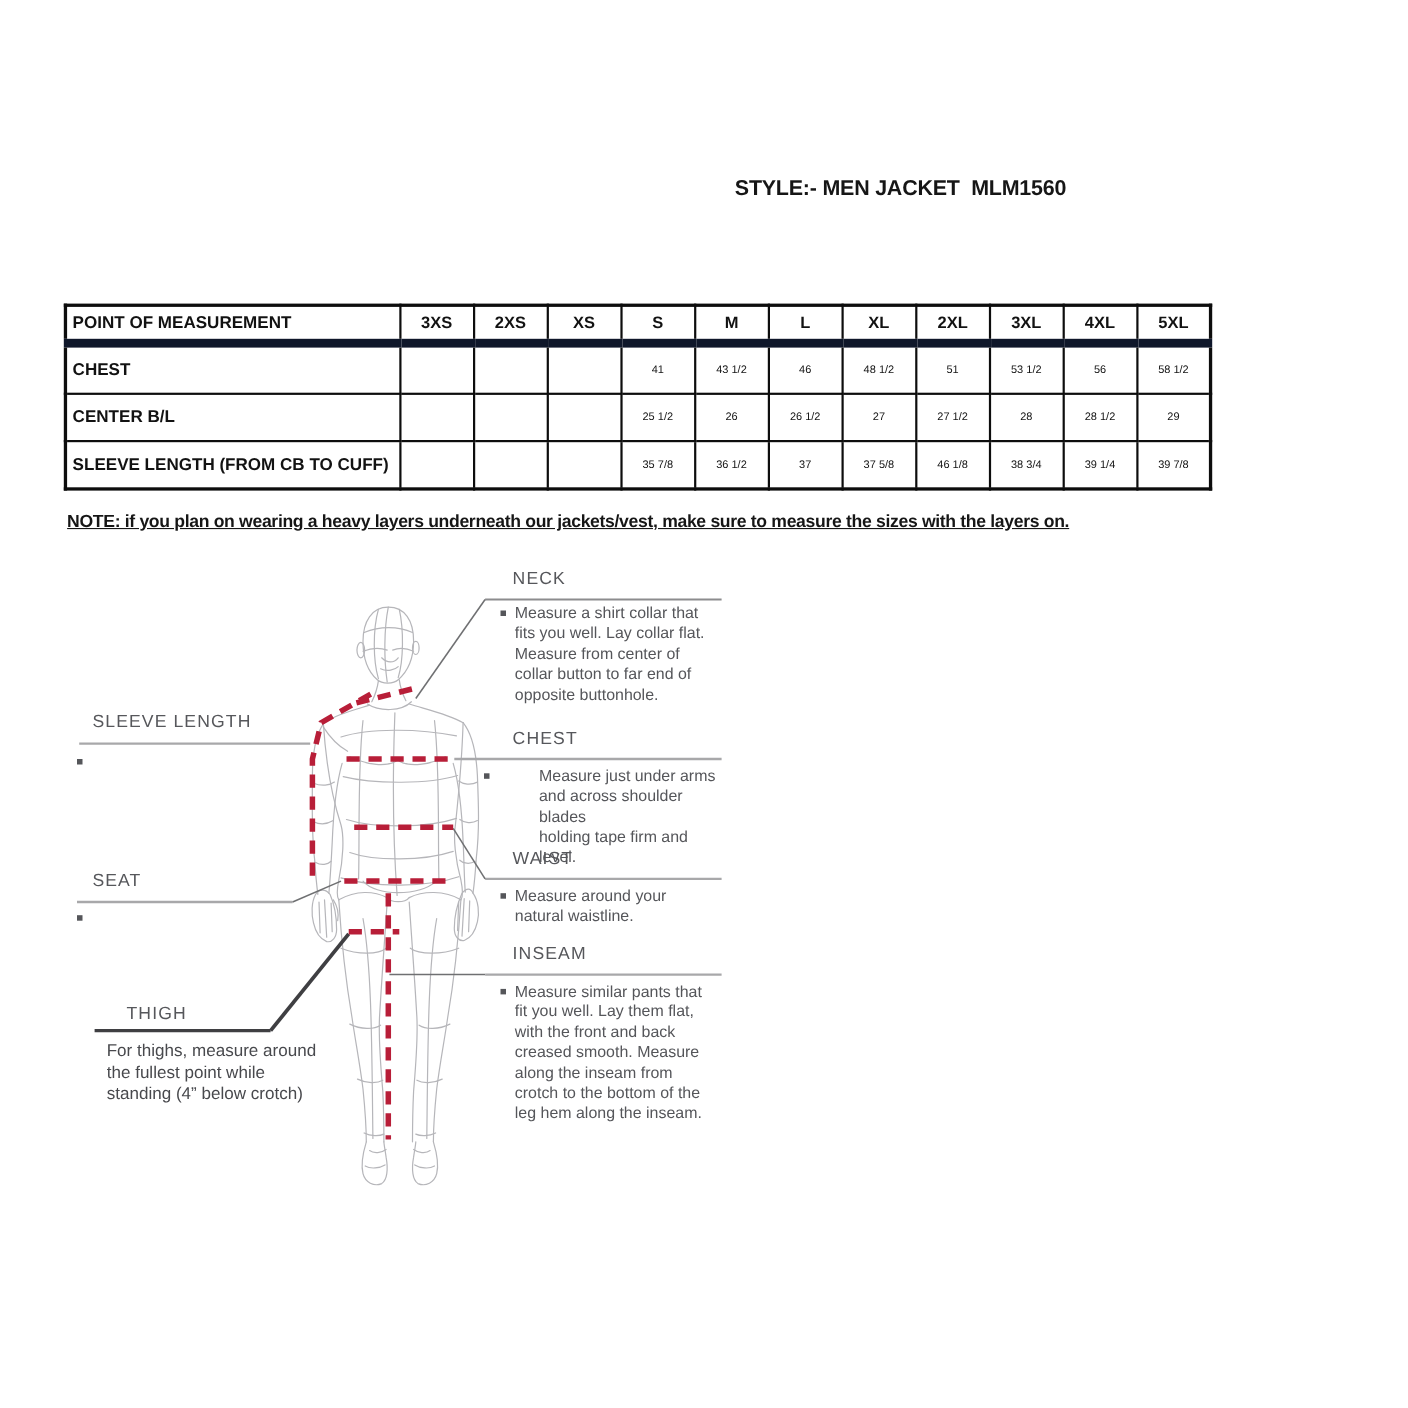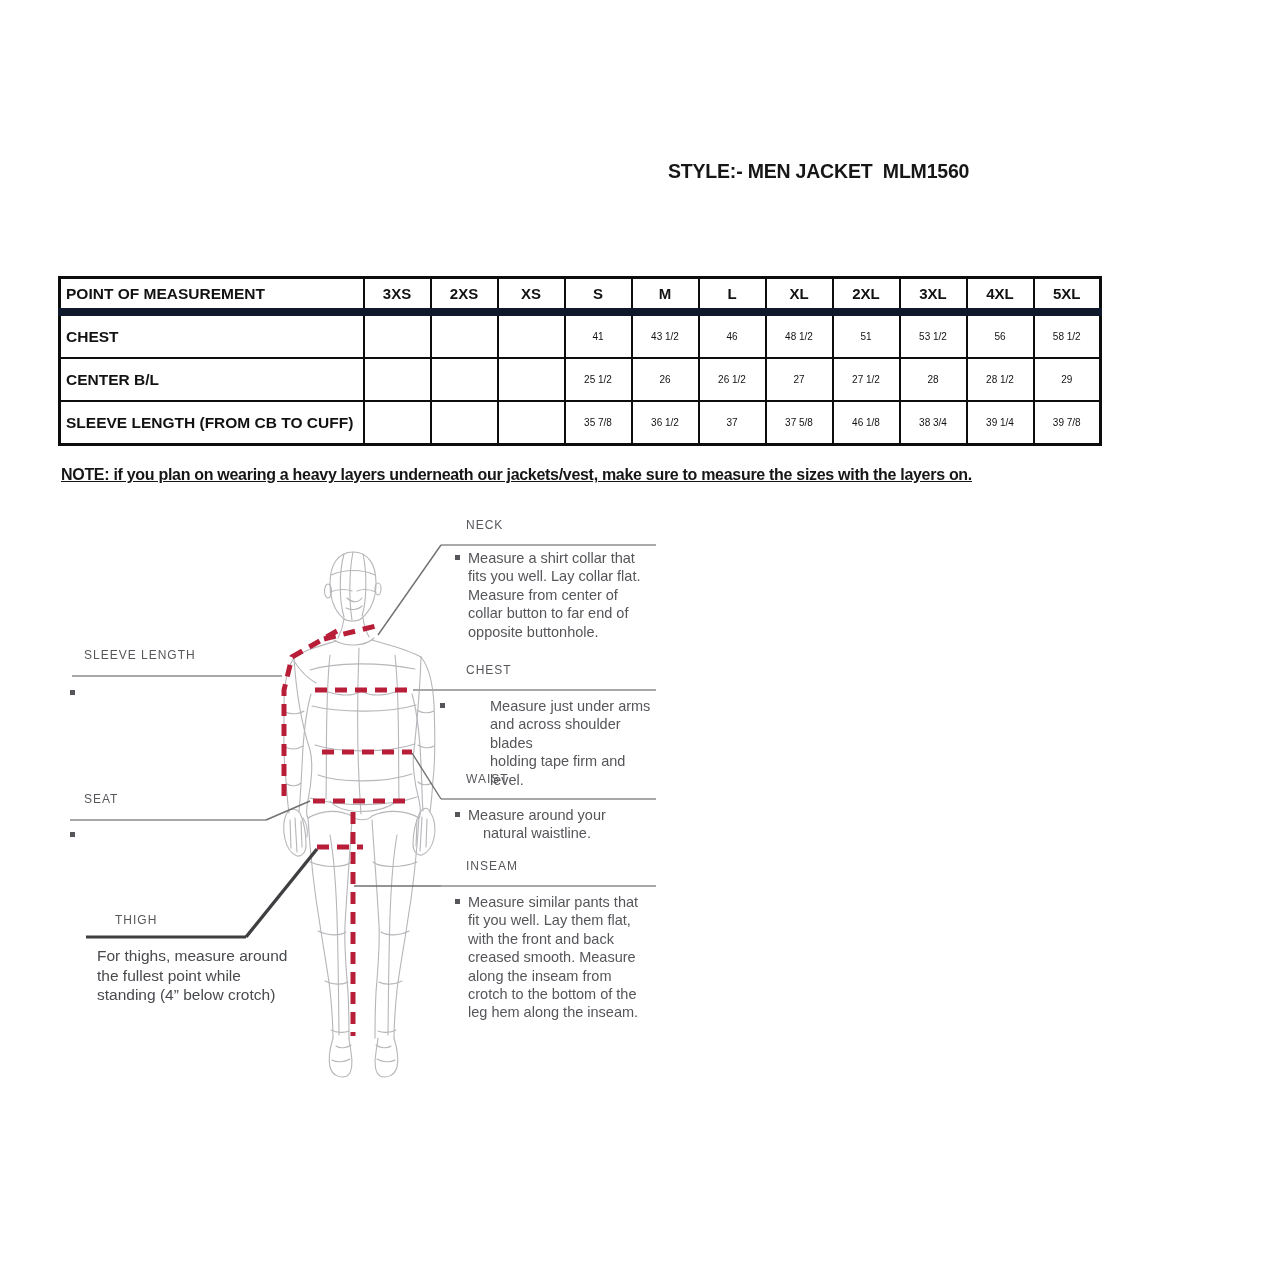--- a/index.html
+++ b/index.html
@@ -36,21 +36,21 @@
     height:29px;font-weight:bold;text-align:center;
     border-bottom:8px solid #0f172a;
     margin-top:28px;
   }
   .size-table thead th.pom{text-align:left;padding-left:5px;font-size:15.5px;}
   .size-table tbody td{height:41px;text-align:center;font-weight:normal;font-size:10px;}
   .size-table tbody td.rowlabel{text-align:left;padding-left:5px;font-weight:bold;font-size:15.5px;}
 
   
   .sec-title{
-    font-size:12px;letter-spacing:1px;color:#56575b;white-space:pre;
+    font-size:16px;letter-spacing:1px;color:#56575b;white-space:pre;
   }
   .sec-body{
     display:flex;gap:8px;align-items:flex-start;
     font-size:14.5px;line-height:18.4px;color:#55565a;
   }
   .bullet{width:5px;height:5px;background:#55565a;margin-top:6px;flex:none;}
   .sec-text{white-space:pre-line;}
   .thigh-text{
     font-size:15.5px;line-height:19.6px;color:#48494d;white-space:pre-line;
   }
@@ -282,21 +282,21 @@
 
 <div class="abs sec-title txt" style="left:466px;top:663px;">CHEST</div>
 <div class="abs sec-body txt" style="left:440px;top:697px;width:215px;gap:45px;">
   <span class="bullet"></span>
   <div class="sec-text">Measure just under arms
 and across shoulder blades
 holding tape firm and level.</div>
 </div>
 
 <div class="abs sec-title txt" style="left:466px;top:772px;">WAIST</div>
-<div class="abs sec-body txt" style="left:455px;top:806px;width:205px;text-align:center;">
+<div class="abs sec-body txt" style="left:455px;top:806px;width:205px;">
   <span class="bullet"></span>
   <div class="sec-text">Measure around your
 natural waistline.</div>
 </div>
 
 <div class="abs sec-title txt" style="left:466px;top:859px;">INSEAM</div>
 <div class="abs sec-body txt" style="left:455px;top:893px;width:215px;">
   <span class="bullet"></span>
   <div class="sec-text">Measure similar pants that
 fit you well. Lay them flat,

